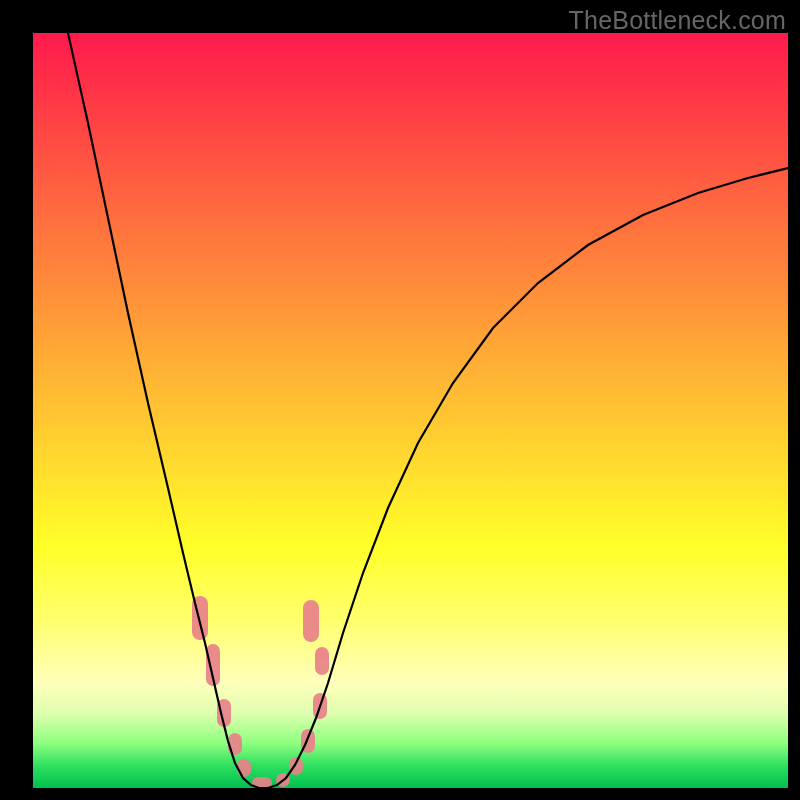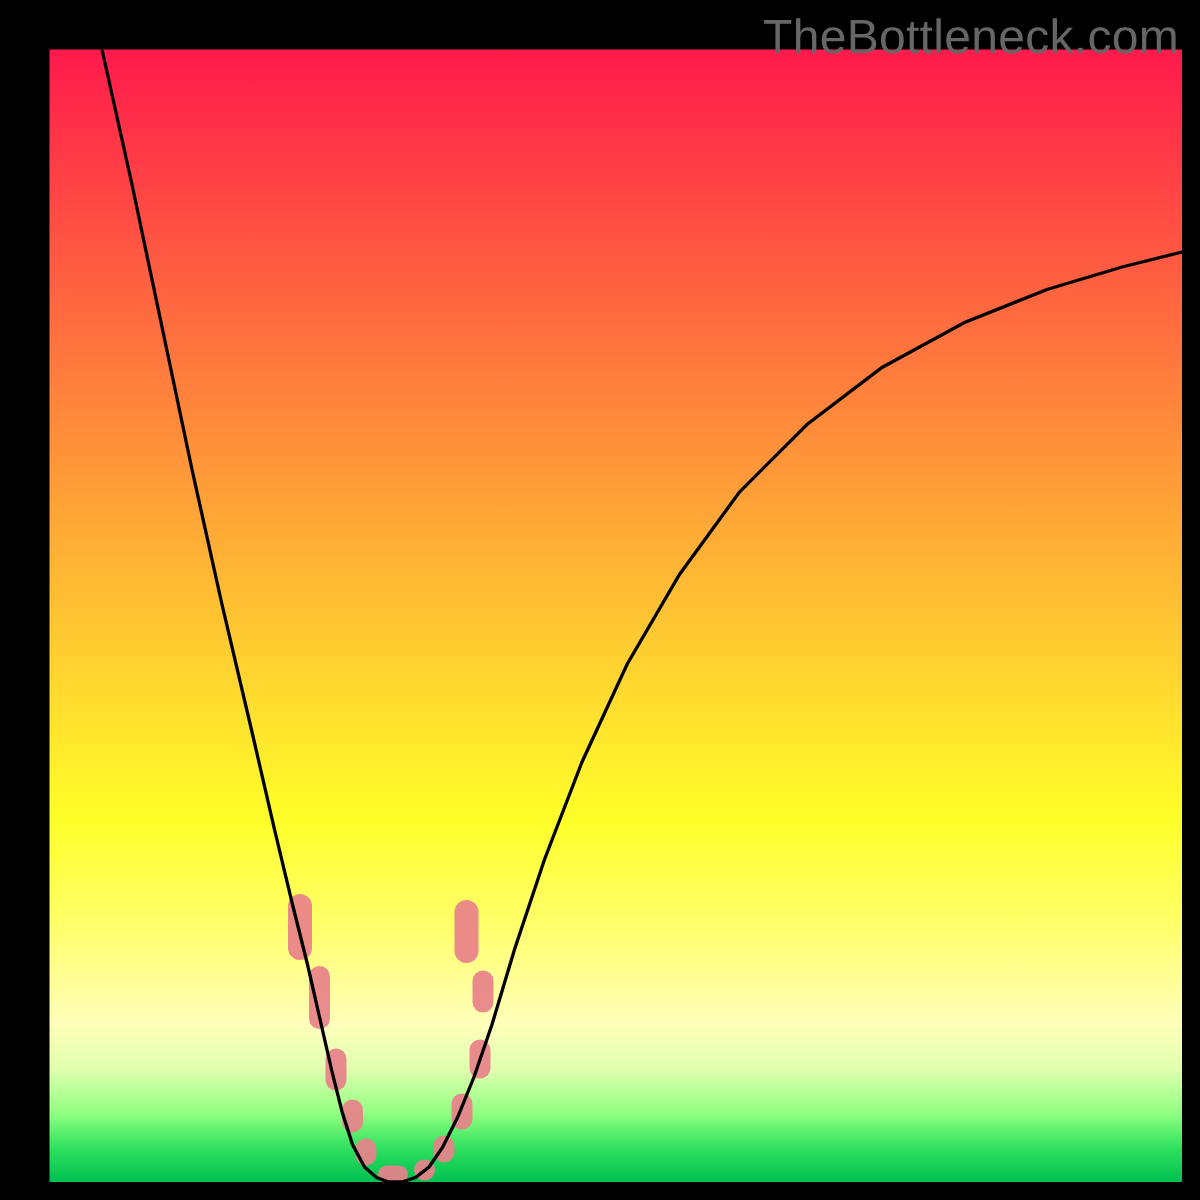--- a/index.html
+++ b/index.html
@@ -39,21 +39,21 @@
       #e0ffb0 90%,
       #90ff80 94%,
       #30e060 97%,
       #00c050 100%);
   }
   .watermark {
     position: absolute;
     top: 6px;
     right: 14px;
     color: #666666;
-    font-size: 32px;
+    font-size: 25px;
     font-weight: 500;
     letter-spacing: 0.2px;
     user-select: none;
   }
   svg.curve {
     position: absolute;
     top: 0;
     left: 0;
     width: 755px;
     height: 755px;

